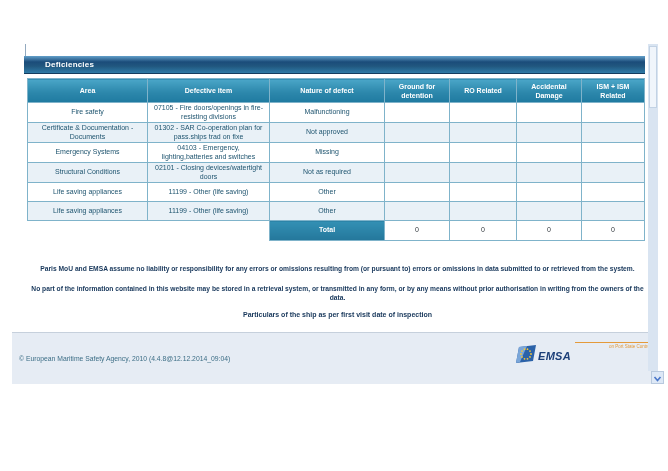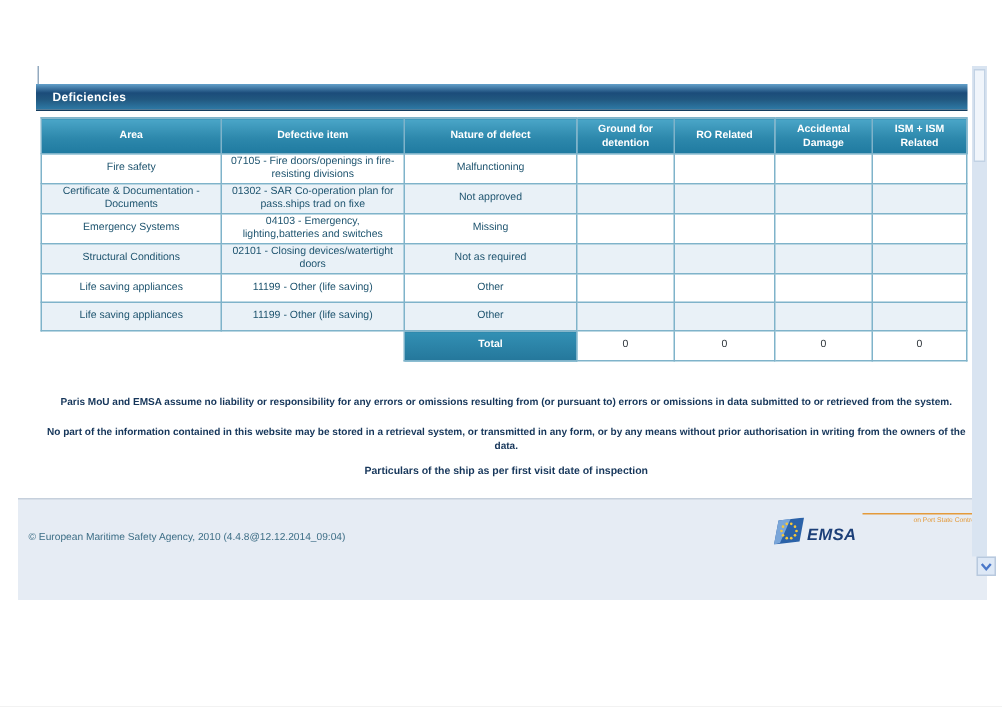--- a/index.html
+++ b/index.html
@@ -10,21 +10,21 @@
     outline:1px solid #c9c9c9; overflow:hidden;
   }
   
   .frame-left-line { position:absolute; left:25px; top:44px; width:1px; height:13px; background:#93aabf; }
 
   
   .section-bar {
     position:absolute; left:24px; top:56px; width:621px; height:18px;
     background:linear-gradient(180deg,#63a0ca 0%,#1b4c7a 35%,#21577f 60%,#2e7aa6 100%);
     border-bottom:1px solid #143c5e;
-    color:#ffffff; font-size:8px; font-weight:bold; line-height:18px; padding-left:11px;
+    color:#ffffff; font-size:8px; font-weight:bold; line-height:18px; padding-left:21px;
     letter-spacing:0.2px;
   }
 
   
   table.def {
     position:absolute; left:27px; top:78px; width:617px;
     border-collapse:collapse; table-layout:fixed;
   }
   table.def th, table.def td { border:1px solid #7fb3ca; }
   table.def th {
@@ -48,21 +48,21 @@
   .legal {
     position:absolute; left:23px; width:629px; text-align:center;
     color:#16365a; font-size:6.7px; font-weight:bold; line-height:9px;
   }
   .legal.p1 { top:264px; white-space:nowrap; }
   .legal.p2 { top:284px; }
   .legal.p3 { top:310px; font-size:7px; }
 
   
   .footer-band {
-    position:absolute; left:12px; top:332px; width:646px; height:68px;
+    position:absolute; left:12px; top:332px; width:646px; height:52px;
     background:#e6ecf4; border-top:1px solid #c6d0dc;
   }
   .copyright {
     position:absolute; left:7px; top:22px; color:#3d6e86; font-size:6.8px;
   }
   .emsa-logo { position:absolute; left:504px; top:12px; display:flex; align-items:center; }
   .emsa-text {
     color:#1c3f78; font-size:11px; font-weight:bold; font-style:italic;
     letter-spacing:0.3px; margin-left:2px;
   }

